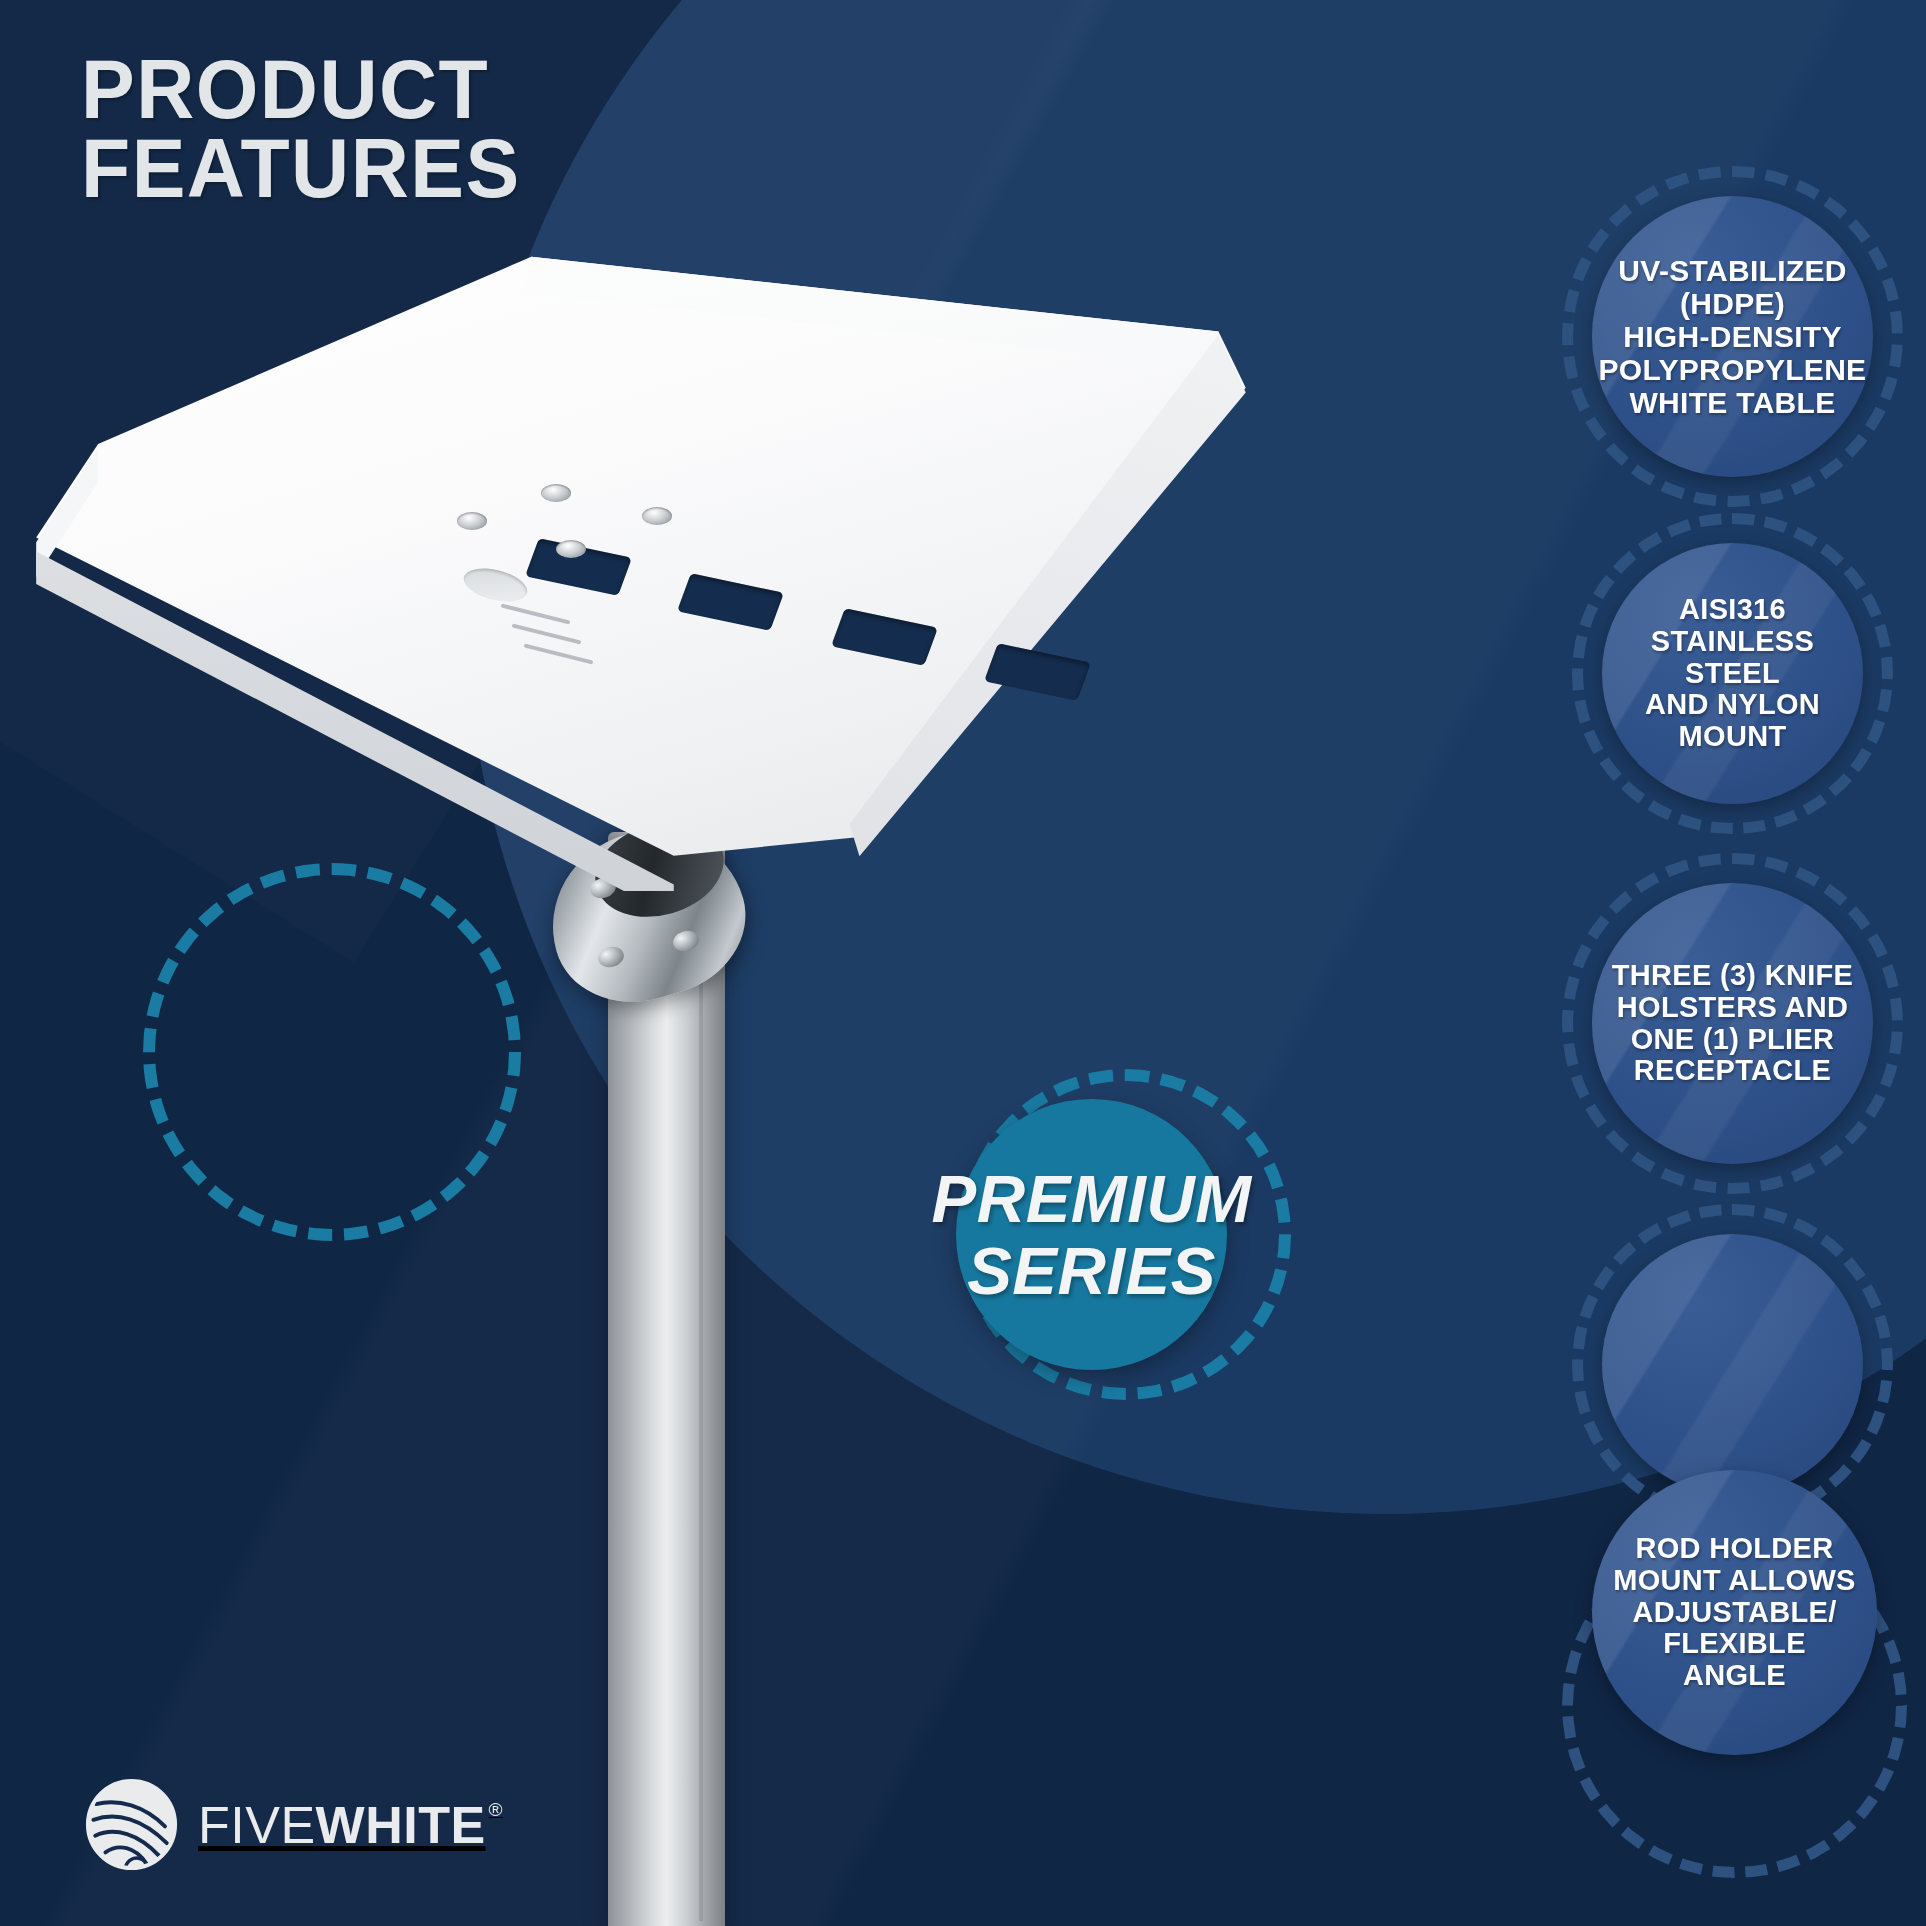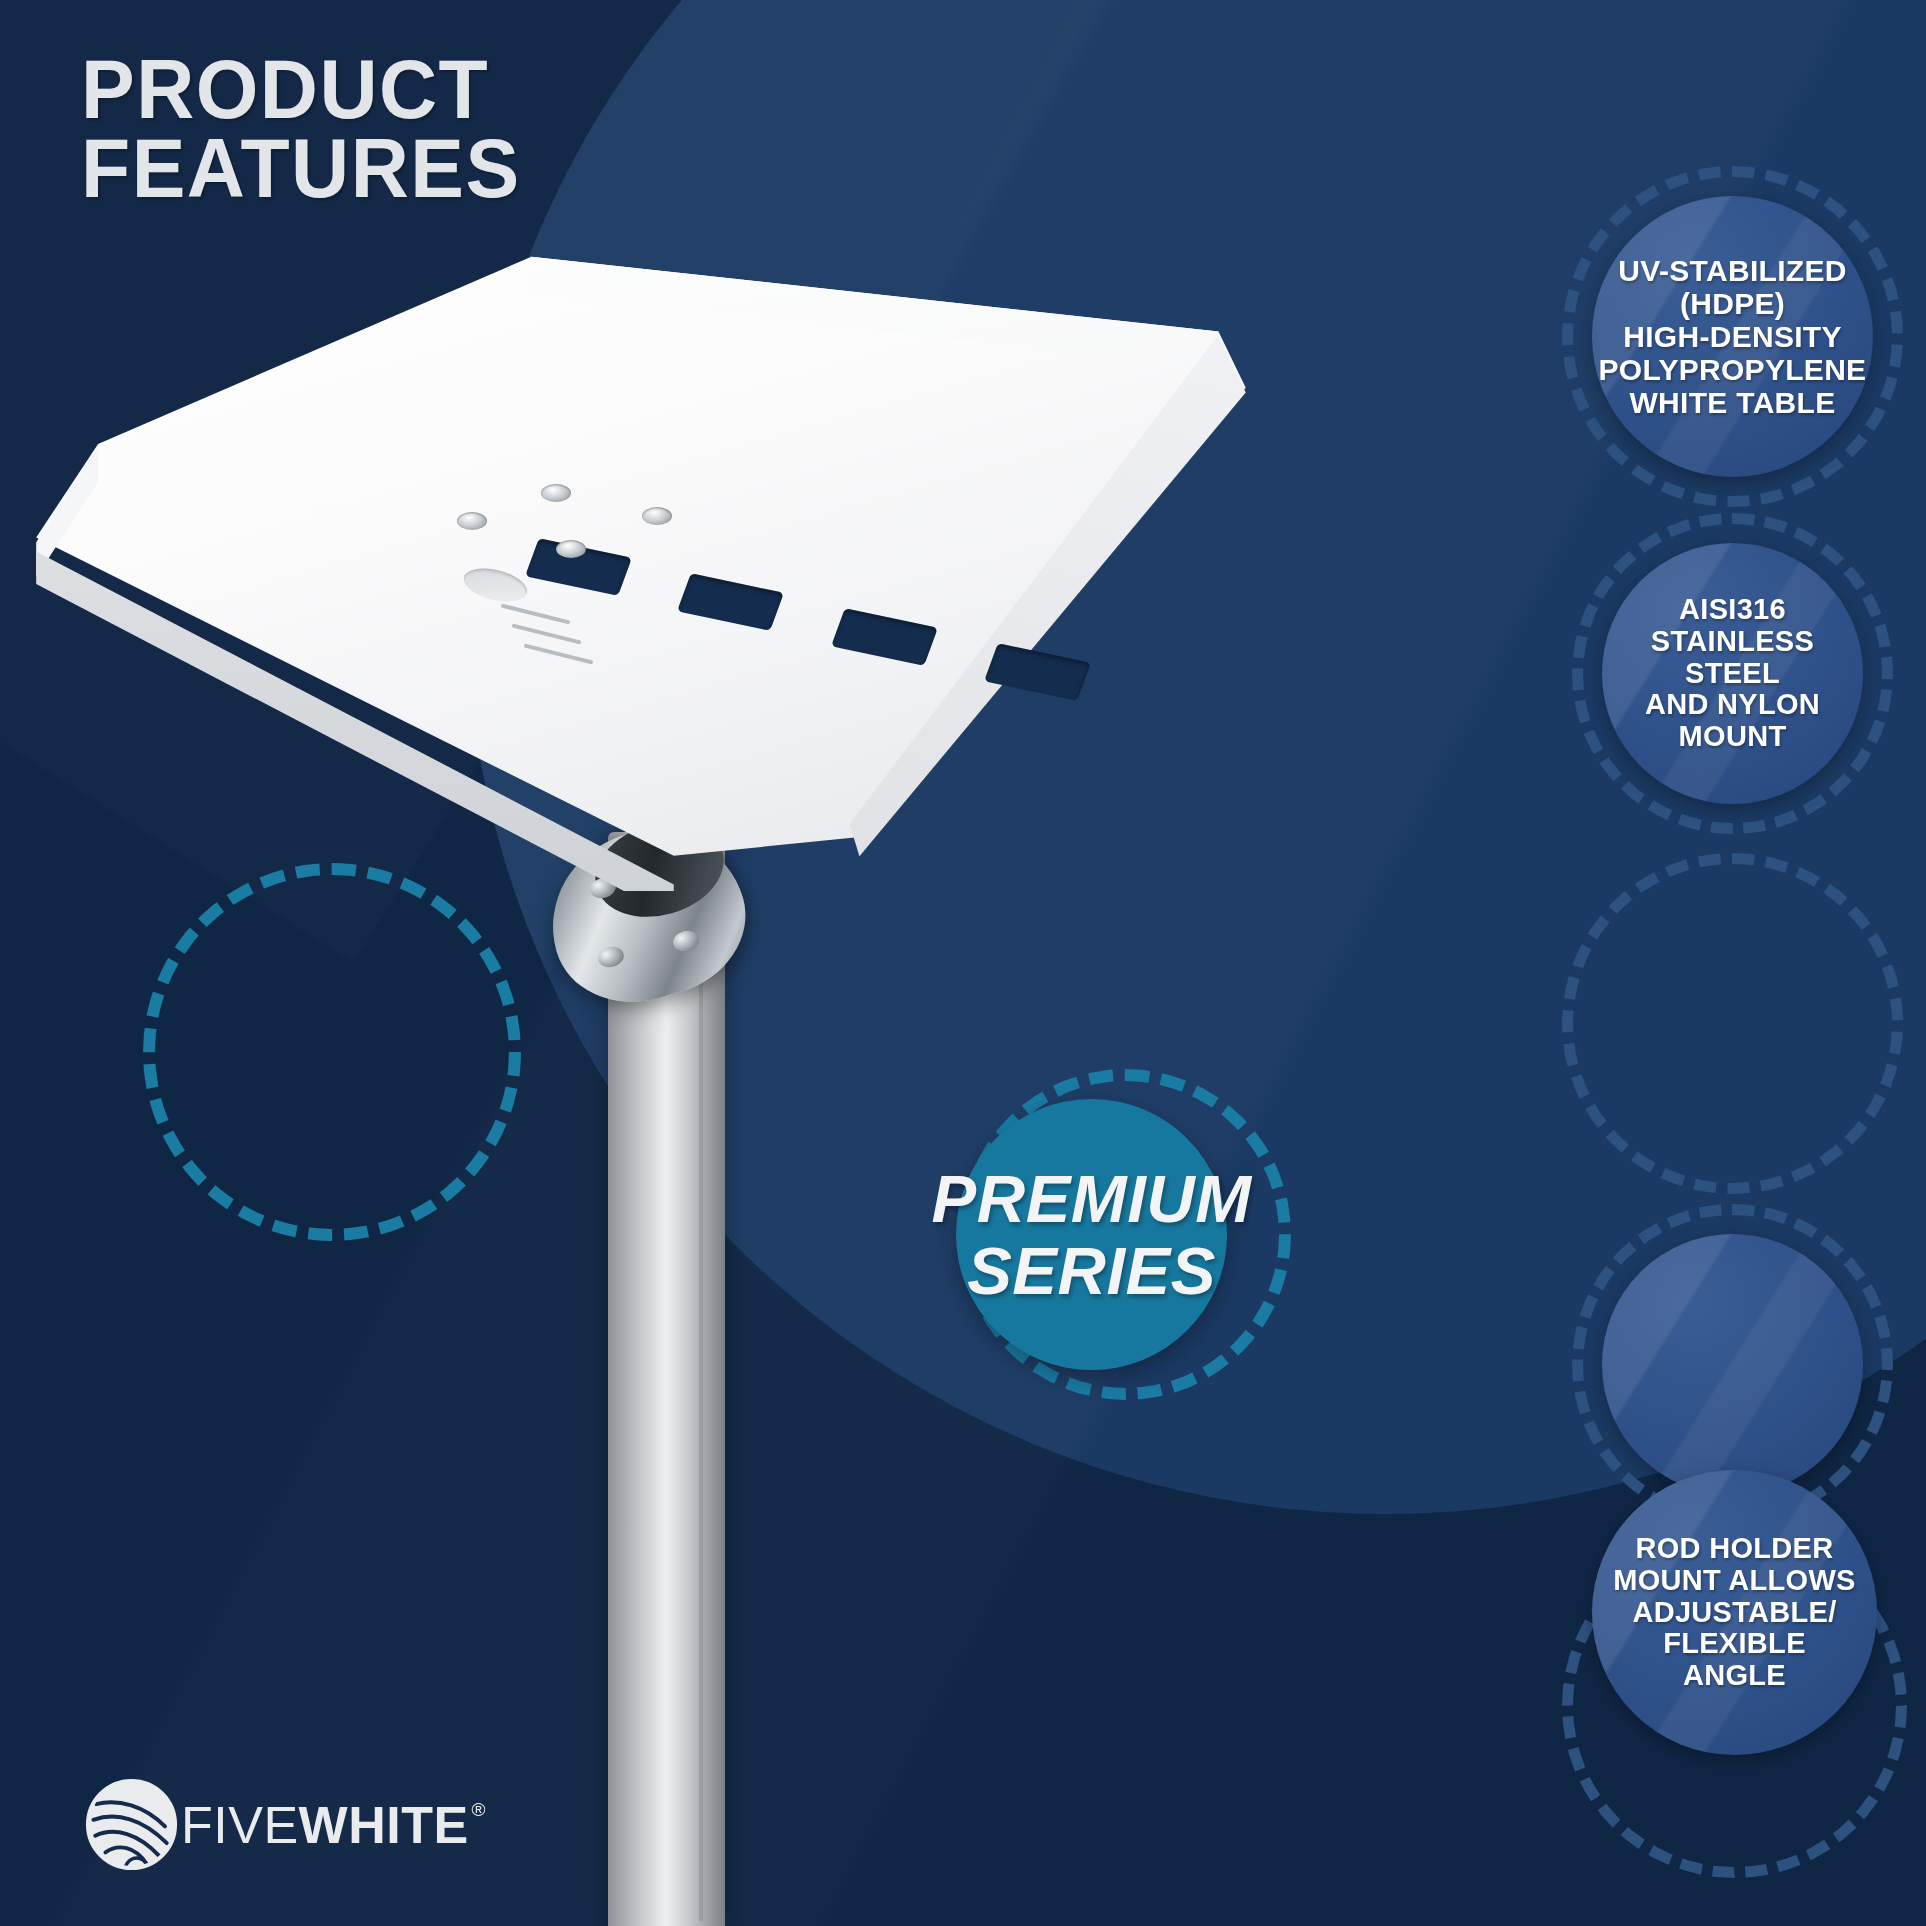--- a/index.html
+++ b/index.html
@@ -333,21 +333,22 @@
     border: 12px dashed #1a7ba3;
   }
 
   
   #logo {
     position: absolute;
     left: 85px;
     top: 1778px;
     display: flex;
     align-items: center;
-    gap: 3px;
+    gap: 20px;
+    text-decoration: underline;
   }
   #logo-mark { width: 93px; height: 93px; display: block; }
   #logo-text {
     color: #e9ebed;
     font-size: 52px;
     letter-spacing: 0.5px;
     white-space: nowrap;
     display: flex;
     align-items: flex-start;
   }
@@ -417,20 +418,28 @@
   <div class="bubble" style="left:1602px; top:543px; width:261px; height:261px; font-size:29px;">
     <div>
       <div>AISI316</div>
       <div>STAINLESS STEEL</div>
       <div>AND NYLON</div>
       <div>MOUNT</div>
     </div>
   </div>
 
   <div class="bubble-ring" style="left:1562px; top:853px; width:341px; height:341px;"></div>
+  <div class="bubble" style="left:1592px; top:883px; width:281px; height:281px; font-size:29px;">
+    <div>
+      <div>THREE (3) KNIFE</div>
+      <div>HOLSTERS AND</div>
+      <div>ONE (1) PLIER</div>
+      <div>RECEPTACLE</div>
+    </div>
+  </div>
 
   <div class="bubble-ring" style="left:1572px; top:1204px; width:321px; height:321px;"></div>
   <div class="bubble" style="left:1602px; top:1234px; width:261px; height:261px; font-size:30px;">
     <div>
     </div>
   </div>
 
   <div class="bubble-ring" style="left:1562px; top:1533px; width:345px; height:345px;"></div>
   <div class="bubble" style="left:1592px; top:1470px; width:285px; height:285px; font-size:29px;">
     <div>

